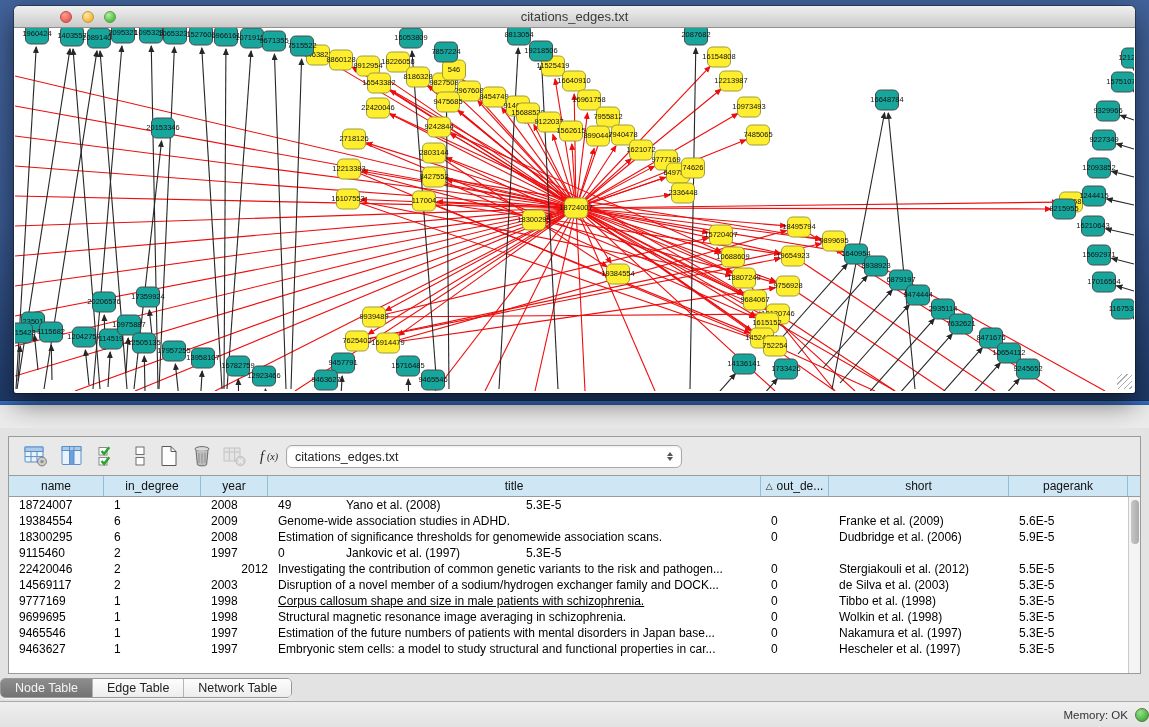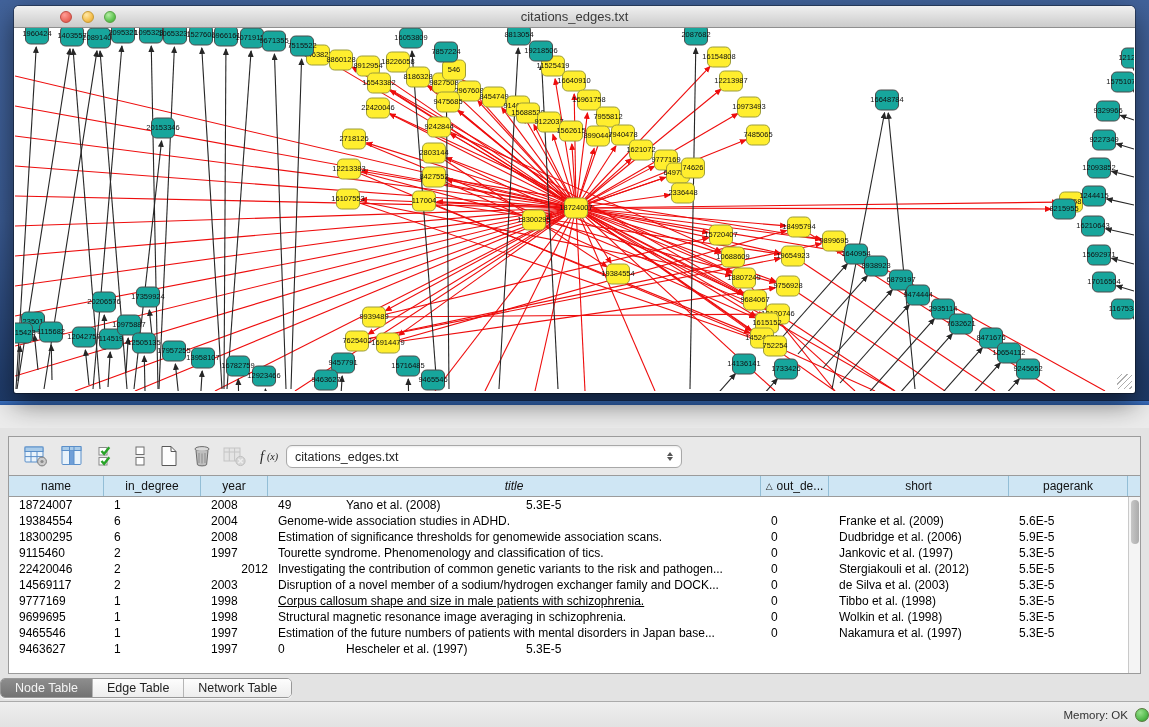--- a/index.html
+++ b/index.html
@@ -800,21 +800,21 @@
       <div class="thead" id="thead">
           <div class="th" style="width: 95px;">
             <span>name</span>
           </div>
           <div class="th" style="width: 97px;">
             <span>in_degree</span>
           </div>
           <div class="th" style="width: 67px;">
             <span>year</span>
           </div>
-          <div class="th" style="width: 493px; font-style: italic;">
+          <div class="th" style="width: 493px;">
             <span>title</span>
           </div>
           <div class="th" style="width: 68px;">
             <span class="sortmark">△</span>
             <span>out_de...</span>
           </div>
           <div class="th" style="width: 180px;">
             <span>short</span>
           </div>
           <div class="th" style="width: 119px;">
@@ -826,40 +826,39 @@
             <div class="td" style="width: 95px;">18724007</div>
             <div class="td" style="width: 97px;">1</div>
             <div class="td" style="width: 67px;">2008</div>
             <div class="td" style="width: 68px;">49</div>
             <div class="td" style="width: 180px;">Yano et al. (2008)</div>
             <div class="td" style="width: 119px;">5.3E-5</div>
           </div>
           <div class="tr">
             <div class="td" style="width: 95px;">19384554</div>
             <div class="td" style="width: 97px;">6</div>
-            <div class="td" style="width: 67px;">2004</div>
+            <div class="td" style="width: 67px;">2009</div>
             <div class="td" style="width: 493px;">Genome-wide association studies in ADHD.</div>
             <div class="td" style="width: 68px;">0</div>
             <div class="td" style="width: 180px;">Franke et al. (2009)</div>
             <div class="td" style="width: 119px;">5.6E-5</div>
           </div>
           <div class="tr">
             <div class="td" style="width: 95px;">18300295</div>
             <div class="td" style="width: 97px;">6</div>
             <div class="td" style="width: 67px;">2008</div>
             <div class="td" style="width: 493px;">Estimation of significance thresholds for genomewide association scans.</div>
             <div class="td" style="width: 68px;">0</div>
             <div class="td" style="width: 180px;">Dudbridge et al. (2006)</div>
             <div class="td" style="width: 119px;">5.9E-5</div>
           </div>
           <div class="tr">
             <div class="td" style="width: 95px;">9115460</div>
             <div class="td" style="width: 97px;">2</div>
             <div class="td" style="width: 67px;">1997</div>
-            <div class="td" style="width: 493px;">Tourette syndrome. Phenomenology and classification of tics.</div>
             <div class="td" style="width: 68px;">0</div>
             <div class="td" style="width: 180px;">Jankovic et al. (1997)</div>
             <div class="td" style="width: 119px;">5.3E-5</div>
           </div>
           <div class="tr">
             <div class="td" style="width: 95px;">22420046</div>
             <div class="td" style="width: 97px;">2</div>
             <div class="td" style="width: 67px; text-align: right;">2012</div>
             <div class="td" style="width: 493px;">Investigating the contribution of common genetic variants to the risk and pathogen...</div>
             <div class="td" style="width: 68px;">0</div>
@@ -899,20 +898,21 @@
             <div class="td" style="width: 67px;">1997</div>
             <div class="td" style="width: 493px;">Estimation of the future numbers of patients with mental disorders in Japan base...</div>
             <div class="td" style="width: 68px;">0</div>
             <div class="td" style="width: 180px;">Nakamura et al. (1997)</div>
             <div class="td" style="width: 119px;">5.3E-5</div>
           </div>
           <div class="tr">
             <div class="td" style="width: 95px;">9463627</div>
             <div class="td" style="width: 97px;">1</div>
             <div class="td" style="width: 67px;">1997</div>
+            <div class="td" style="width: 493px;">Embryonic stem cells: a model to study structural and functional properties in car...</div>
             <div class="td" style="width: 68px;">0</div>
             <div class="td" style="width: 180px;">Hescheler et al. (1997)</div>
             <div class="td" style="width: 119px;">5.3E-5</div>
           </div>
         </div>
       <div class="vscroll">
         <div class="vthumb"></div>
       </div>
     </div>
   </div>

